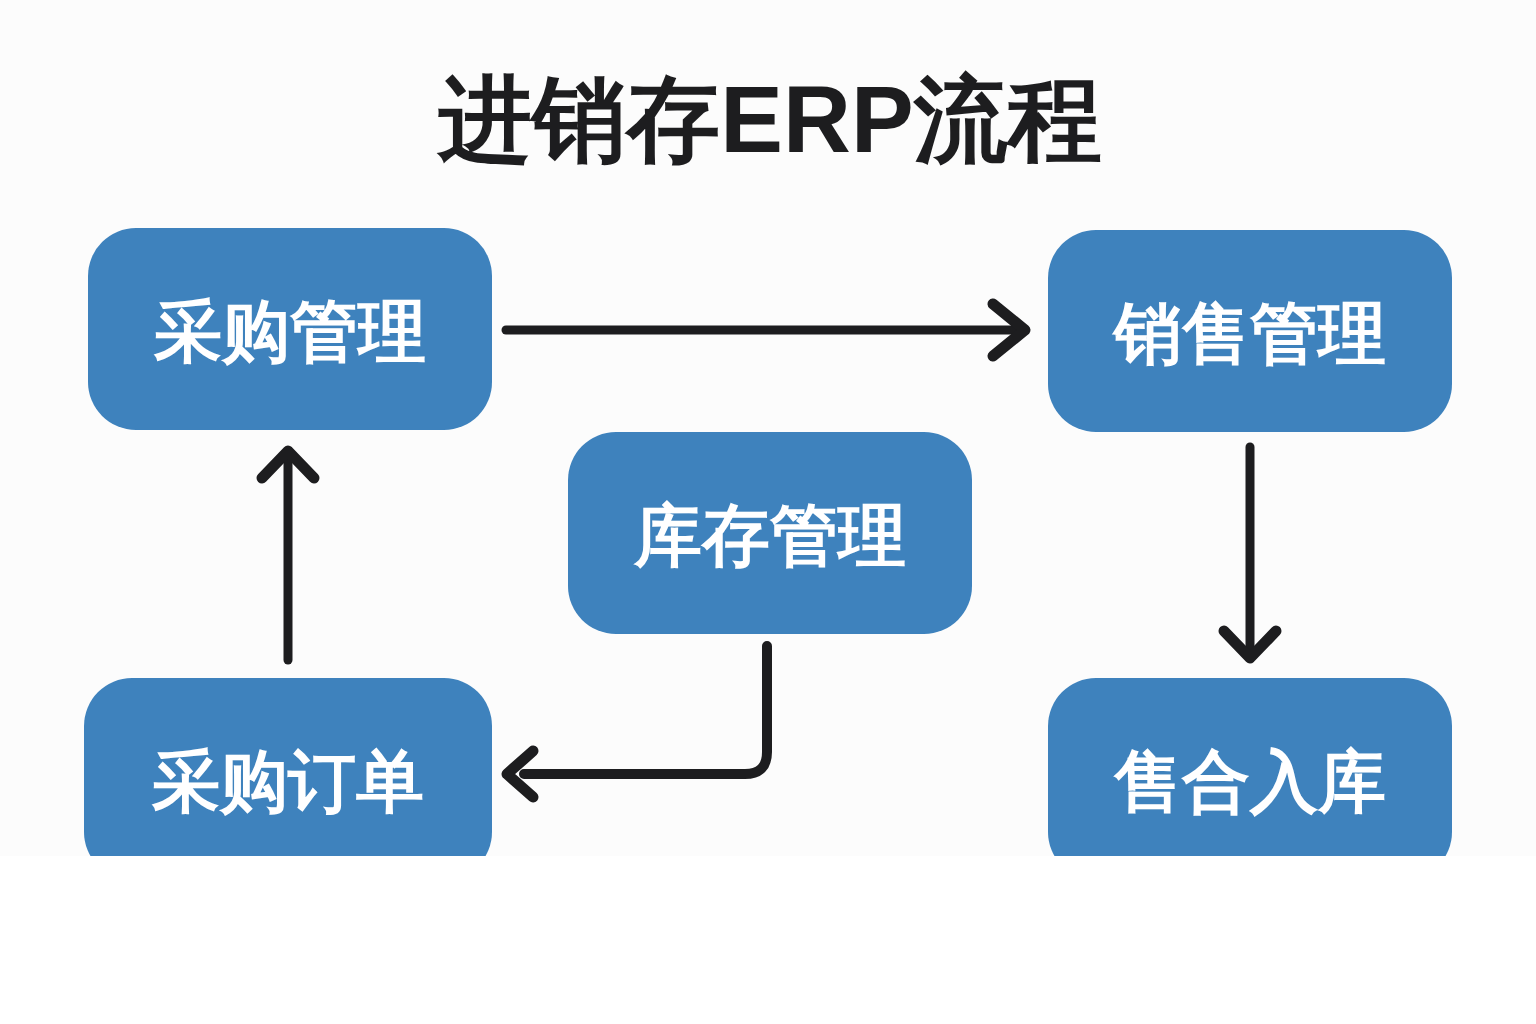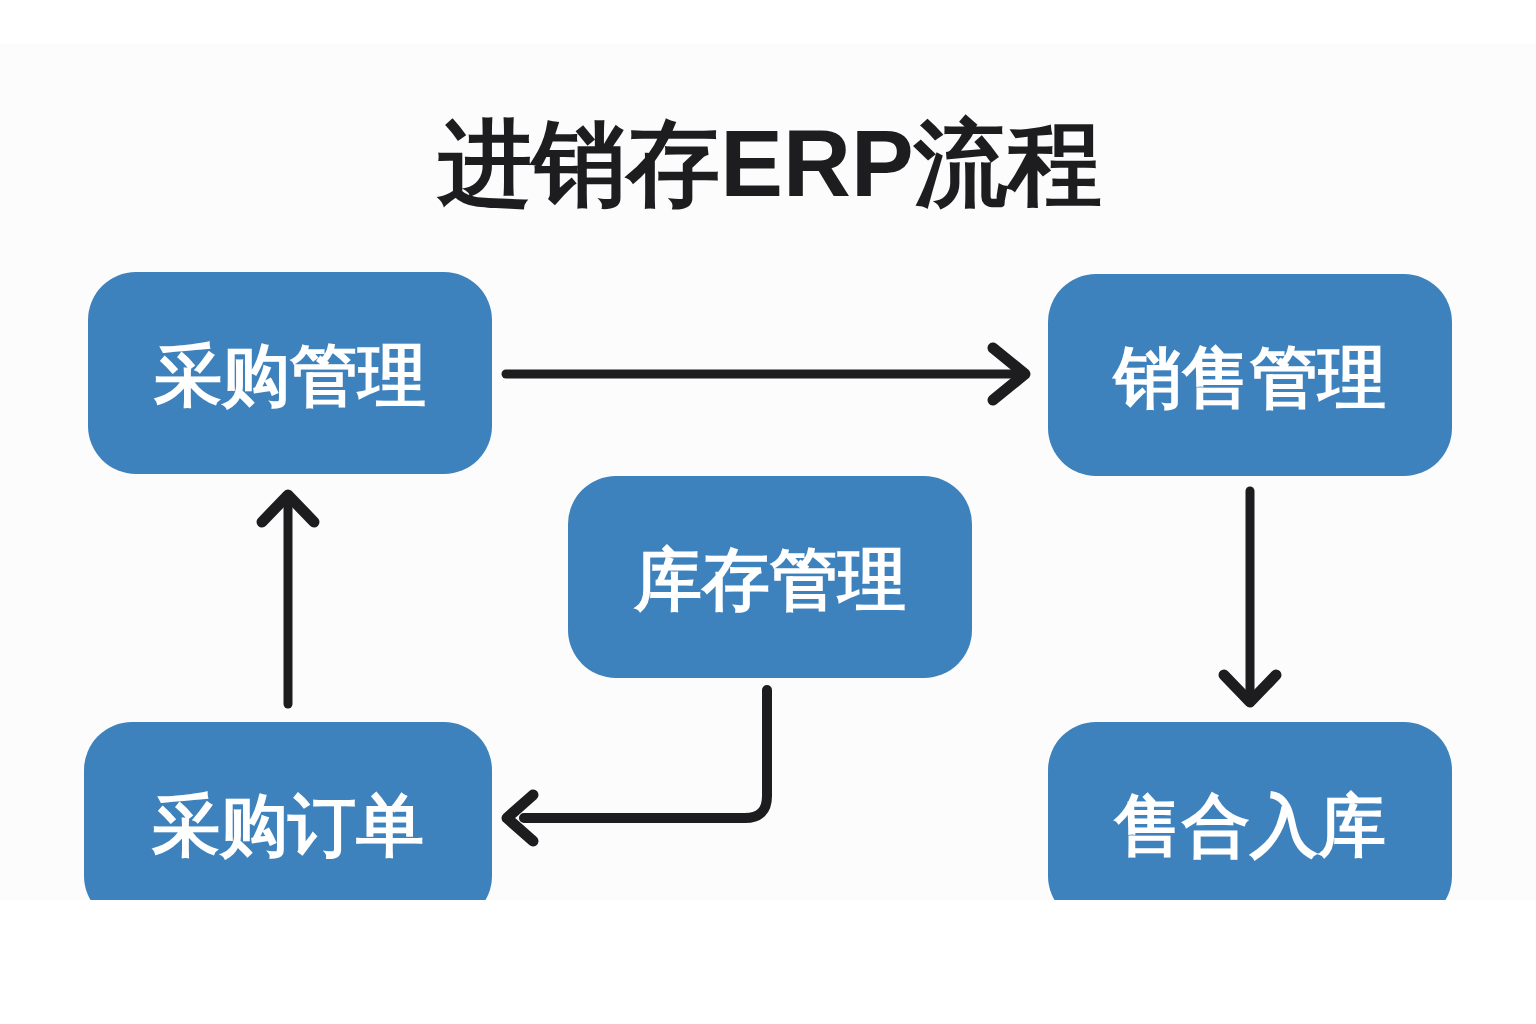--- a/index.html
+++ b/index.html
@@ -6,21 +6,20 @@
     margin: 0;
     padding: 0;
     background: #ffffff;
   }
   .canvas {
     position: relative;
     width: 1536px;
     height: 856px;
     overflow: hidden;
     font-family: "Liberation Sans", sans-serif;
-    margin-top: 44px;
   }
   svg {
     display: block;
   }
   .diagram-title {
     font-family: "Liberation Sans", sans-serif;
     font-weight: 800;
     font-size: 94px;
   }
   .node-label {

